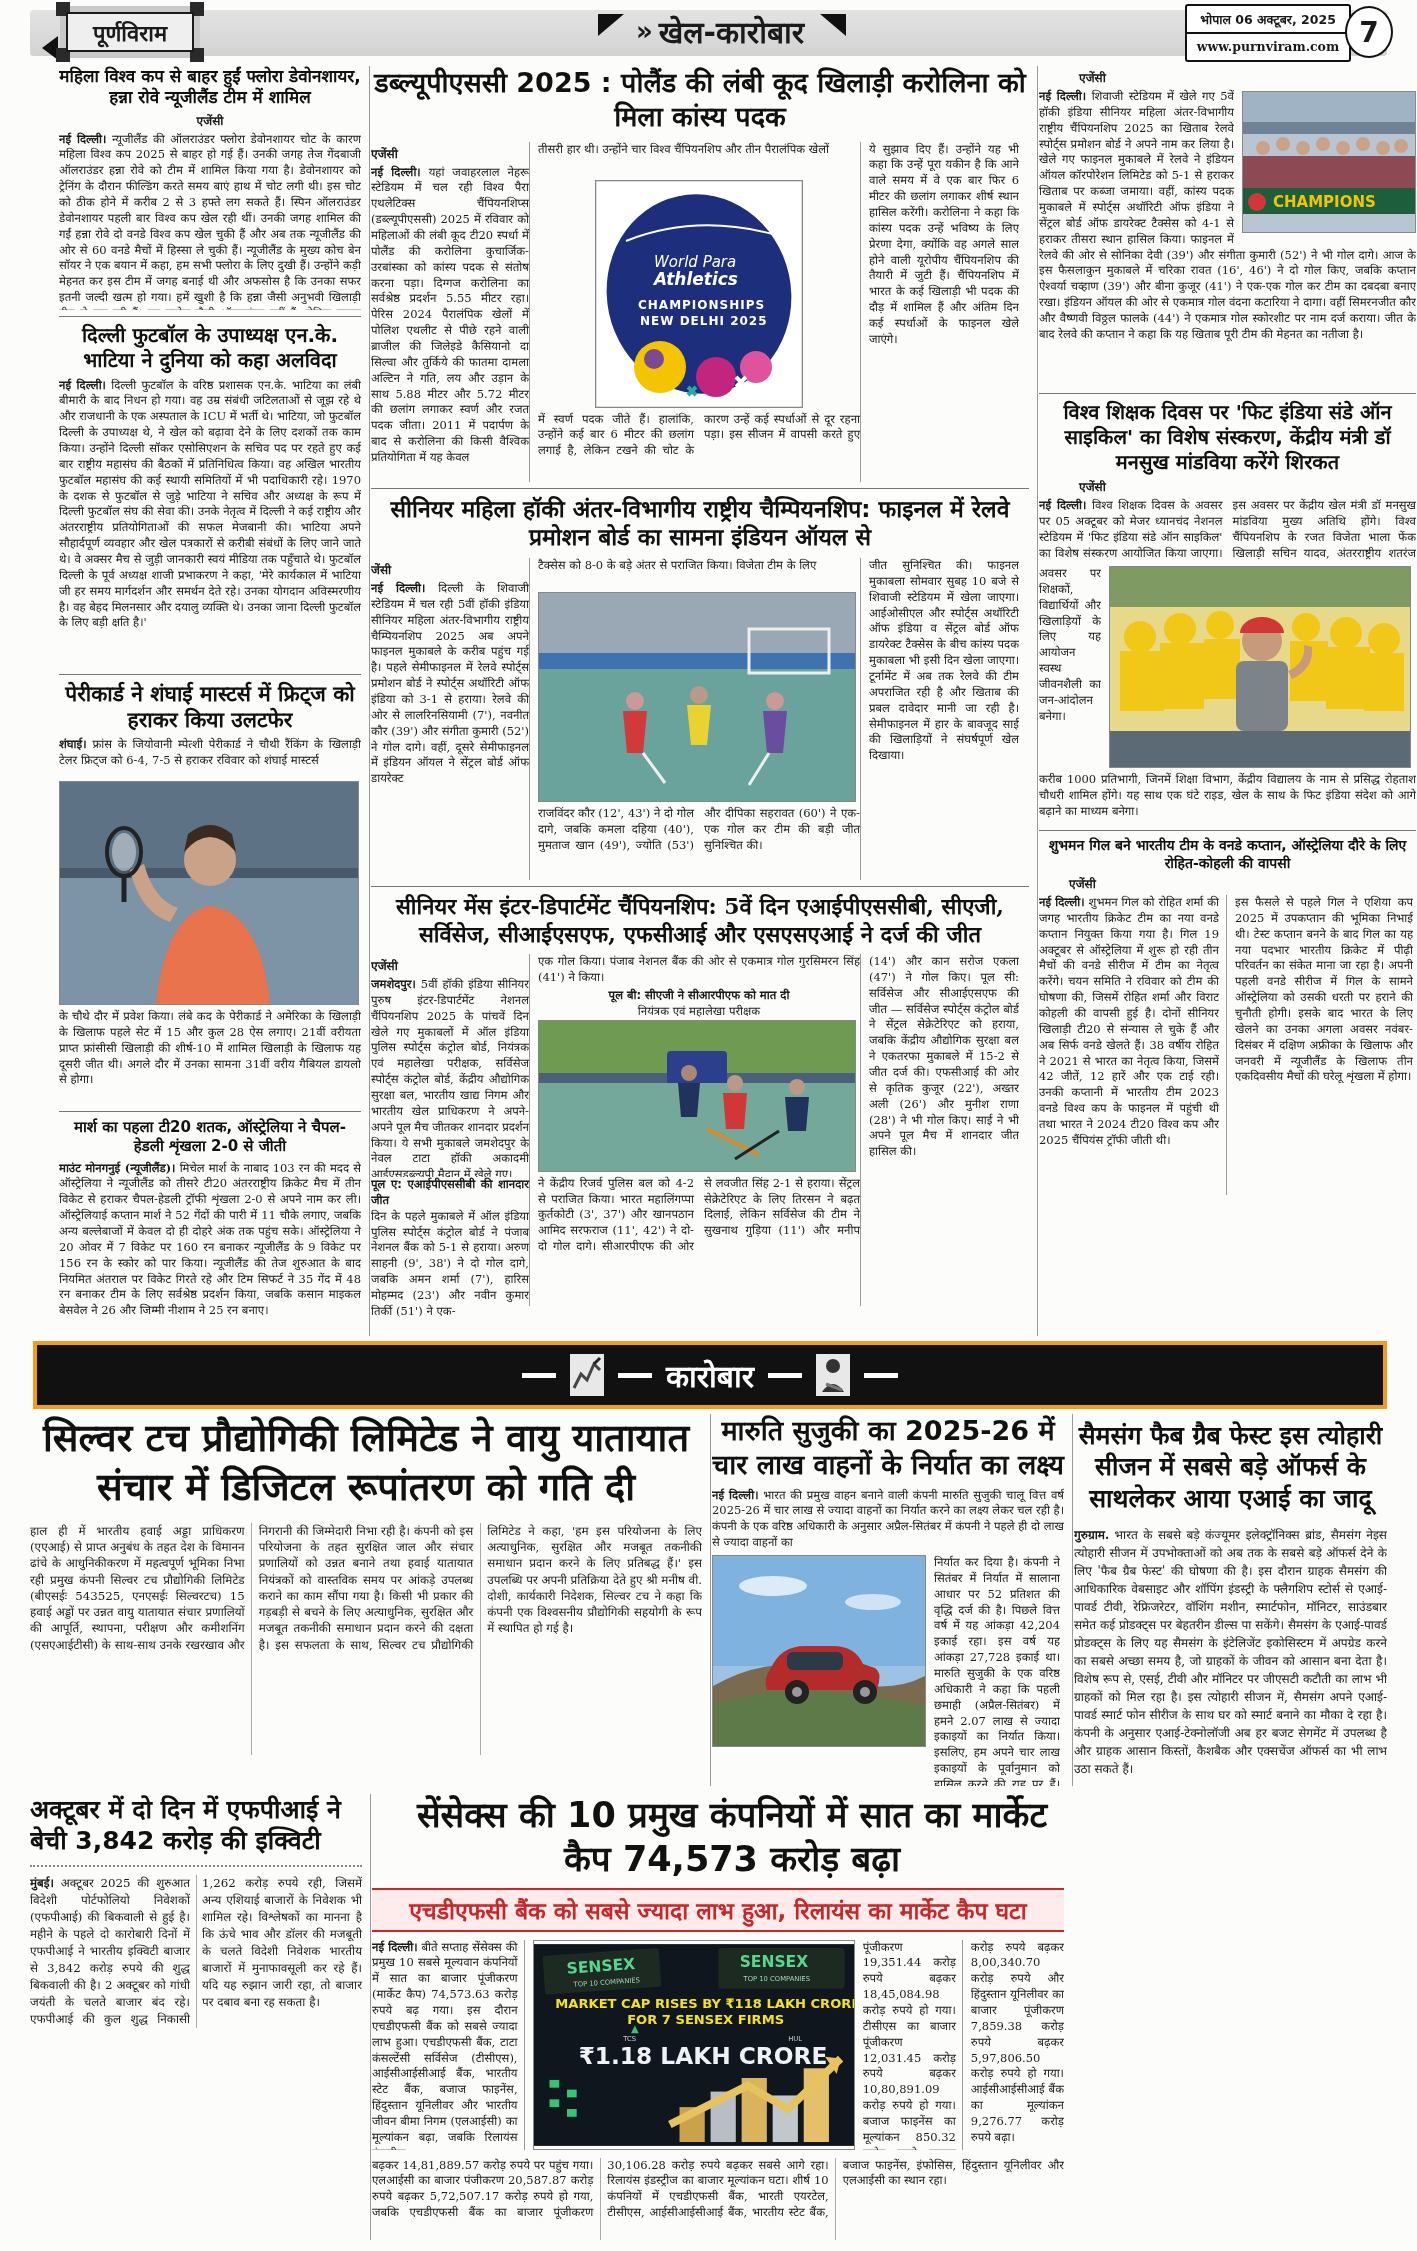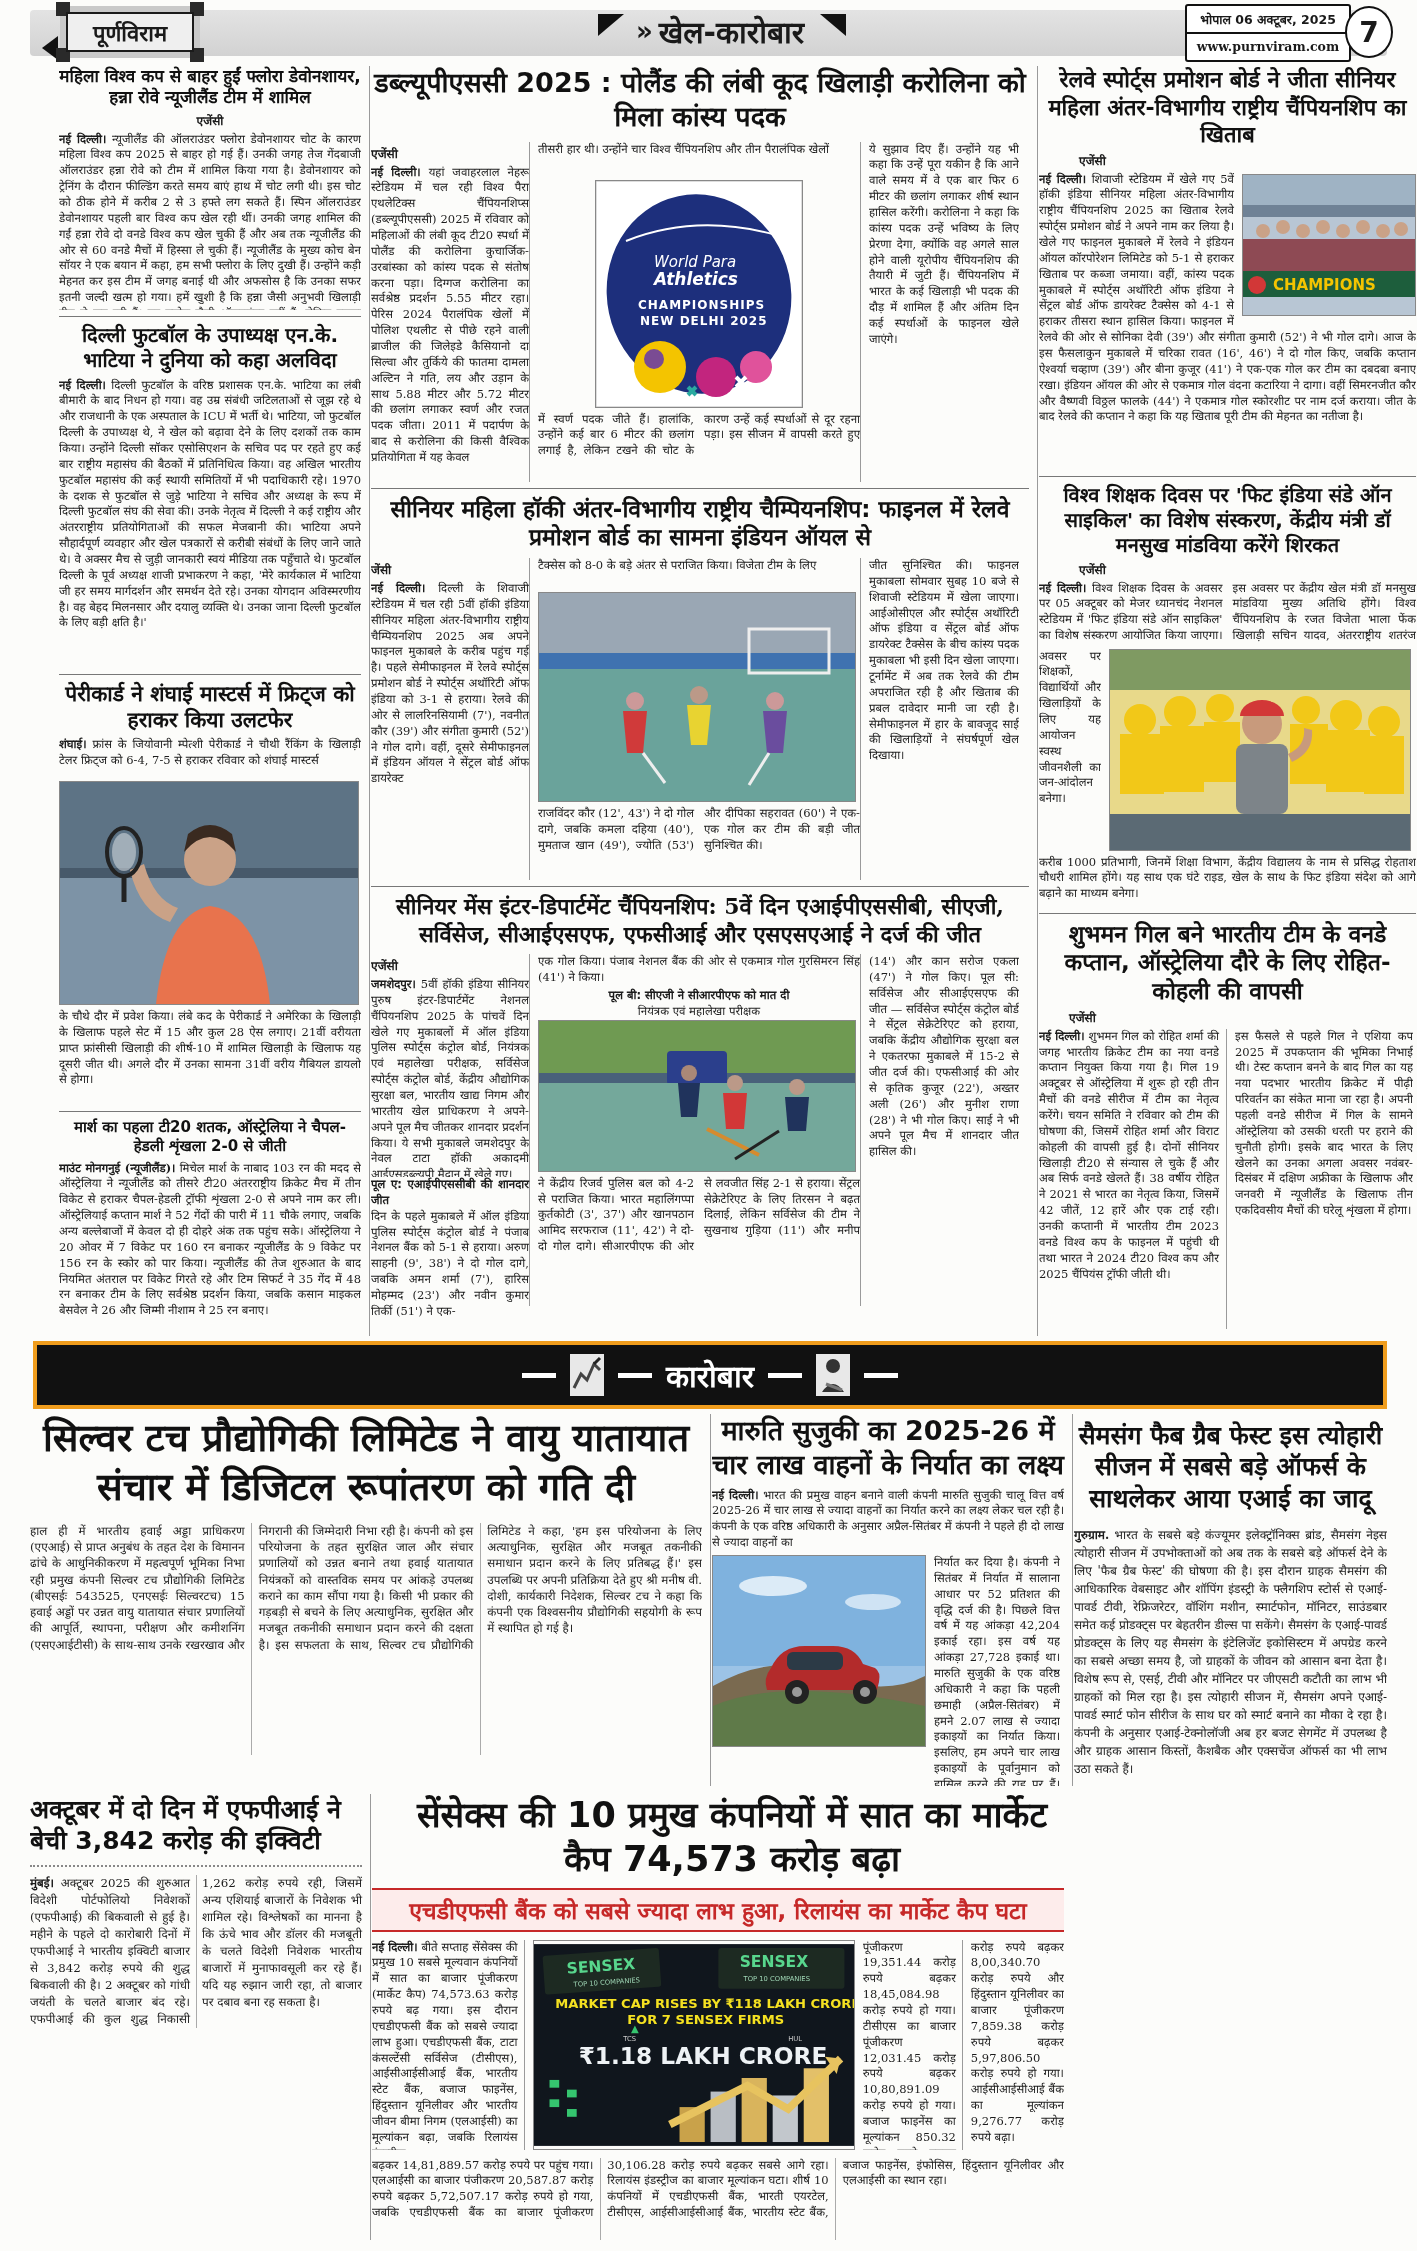--- a/index.html
+++ b/index.html
@@ -197,21 +197,20 @@
         </div>
         <div style="width:150px;">
           <div class="bt clip" style="height:348px;">(14') और कान सरोज एकला (47') ने गोल किए। पूल सी: सर्विसेज और सीआईएसएफ की जीत — सर्विसेज स्पोर्ट्स कंट्रोल बोर्ड ने सेंट्रल सेक्रेटेरिएट को हराया, जबकि केंद्रीय औद्योगिक सुरक्षा बल ने एकतरफा मुकाबले में 15-2 से जीत दर्ज की। एफसीआई की ओर से कृतिक कुजूर (22'), अख्तर अली (26') और मुनीश राणा (28') ने भी गोल किए। साई ने भी अपने पूल मैच में शानदार जीत हासिल की।</div>
         </div>
       </div>
     </div>
   </div>
 
   <div class="abs clip" style="left:980px;top:0;width:377px;height:1270px;">
     <div>
-      <div class="h-sans" style="font-size:22px;">रेलवे स्पोर्ट्स प्रमोशन बोर्ड ने जीता सीनियर महिला अंतर-विभागीय राष्ट्रीय चैंपियनशिप का खिताब</div>
       <div class="byline" style="text-align:left;margin-left:40px;">एजेंसी</div>
       <div style="height:298px;overflow:hidden;">
         <svg class="photo" width="172" height="140" viewBox="0 0 172 140" style="float:right;margin:2px 0 4px 8px;">
           <rect width="172" height="140" fill="#b8c6d4"></rect>
           <rect width="172" height="34" fill="#9fb3c4"></rect>
           <rect y="30" width="172" height="12" fill="#6f8296"></rect>
           <g fill="#caa287">
             <circle cx="20" cy="56" r="7"></circle>
               <circle cx="40" cy="52" r="7"></circle>
               <circle cx="60" cy="56" r="7"></circle>
@@ -260,21 +259,21 @@
             <rect x="126" y="94" width="52" height="70" rx="8" fill="#7d8489"></rect>
             <path d="M178 104 q18 -8 16 -26 l8 2 q2 22 -20 32 z" fill="#c89a7c"></path>
           </g>
           <rect y="164" width="300" height="36" fill="#5b6a74"></rect>
         </svg>
       </div>
       <div class="bt clip" style="height:52px;margin-top:4px;">करीब 1000 प्रतिभागी, जिनमें शिक्षा विभाग, केंद्रीय विद्यालय के नाम से प्रसिद्ध रोहताश चौधरी शामिल होंगे। यह साथ एक घंटे राइड, खेल के साथ के फिट इंडिया संदेश को आगे बढ़ाने का माध्यम बनेगा।</div>
     </div>
     <div class="hr-rule"></div>
     <div>
-      <div class="h-sans" style="font-size:23px;">शुभमन गिल बने भारतीय टीम के वनडे कप्तान, ऑस्ट्रेलिया दौरे के लिए रोहित-कोहली की वापसी</div>
+      <div class="h-sans" style="font-size:14px;">शुभमन गिल बने भारतीय टीम के वनडे कप्तान, ऑस्ट्रेलिया दौरे के लिए रोहित-कोहली की वापसी</div>
       <div class="byline" style="text-align:left;margin-left:30px;">एजेंसी</div>
       <div class="flexrow" style="height:300px;">
         <div class="bt clip colr" style="width:180px;padding-right:7px;"><span class="dl">नई दिल्ली।</span> <span>शुभमन गिल को रोहित शर्मा की जगह भारतीय क्रिकेट टीम का नया वनडे कप्तान नियुक्त किया गया है। गिल 19 अक्टूबर से ऑस्ट्रेलिया में शुरू हो रही तीन मैचों की वनडे सीरीज में टीम का नेतृत्व करेंगे। चयन समिति ने रविवार को टीम की घोषणा की, जिसमें रोहित शर्मा और विराट कोहली की वापसी हुई है। दोनों सीनियर खिलाड़ी टी20 से संन्यास ले चुके हैं और अब सिर्फ वनडे खेलते हैं। 38 वर्षीय रोहित ने 2021 से भारत का नेतृत्व किया, जिसमें 42 जीतें, 12 हारें और एक टाई रही। उनकी कप्तानी में भारतीय टीम 2023 वनडे विश्व कप के फाइनल में पहुंची थी तथा भारत ने 2024 टी20 विश्व कप और 2025 चैंपियंस ट्रॉफी जीती थी।</span></div>
         <div class="bt clip" style="width:178px;">इस फैसले से पहले गिल ने एशिया कप 2025 में उपकप्तान की भूमिका निभाई थी। टेस्ट कप्तान बनने के बाद गिल का यह नया पदभार भारतीय क्रिकेट में पीढ़ी परिवर्तन का संकेत माना जा रहा है। अपनी पहली वनडे सीरीज में गिल के सामने ऑस्ट्रेलिया को उसकी धरती पर हराने की चुनौती होगी। इसके बाद भारत के लिए खेलने का उनका अगला अवसर नवंबर-दिसंबर में दक्षिण अफ्रीका के खिलाफ और जनवरी में न्यूजीलैंड के खिलाफ तीन एकदिवसीय मैचों की घरेलू शृंखला में होगा।</div>
       </div>
     </div>
   </div>
 </div>
 
 <div class="biz-banner">

